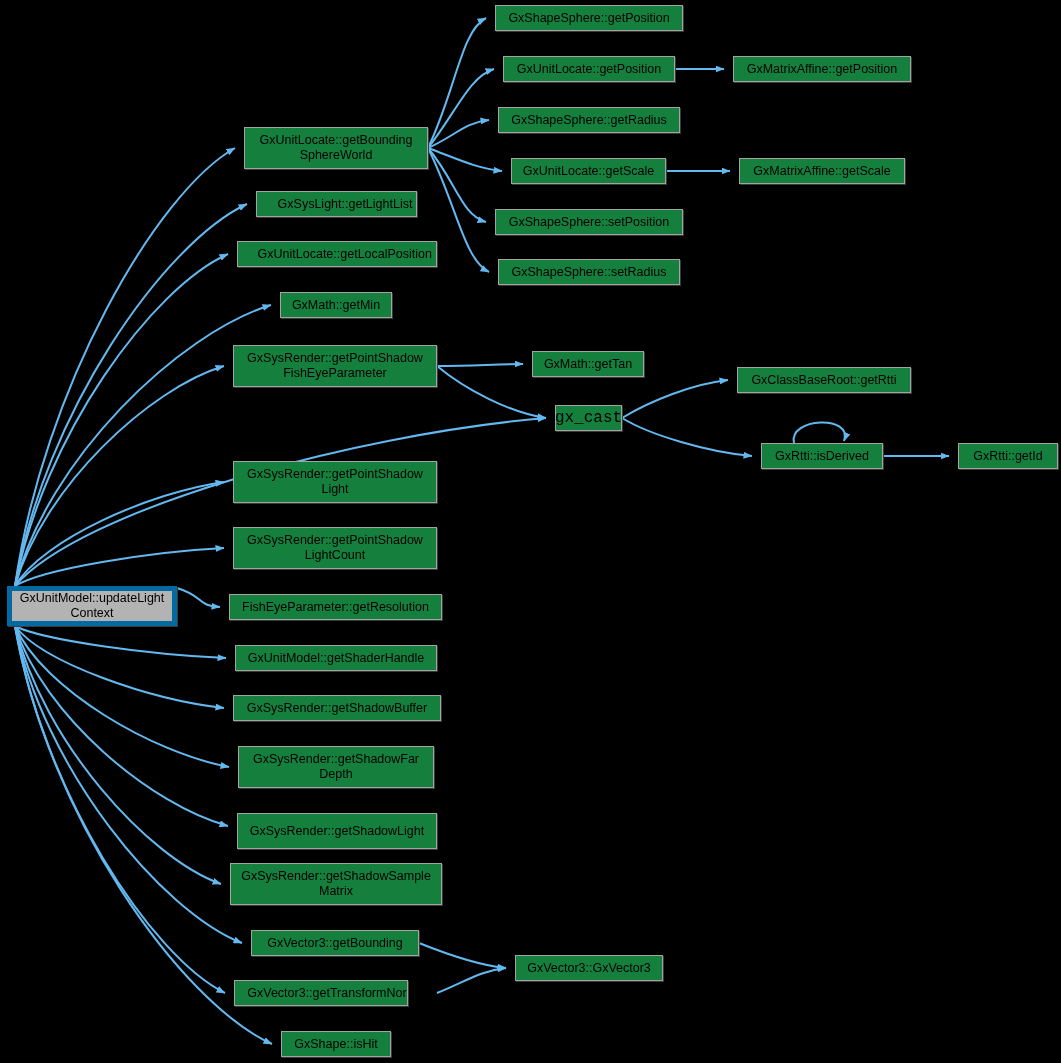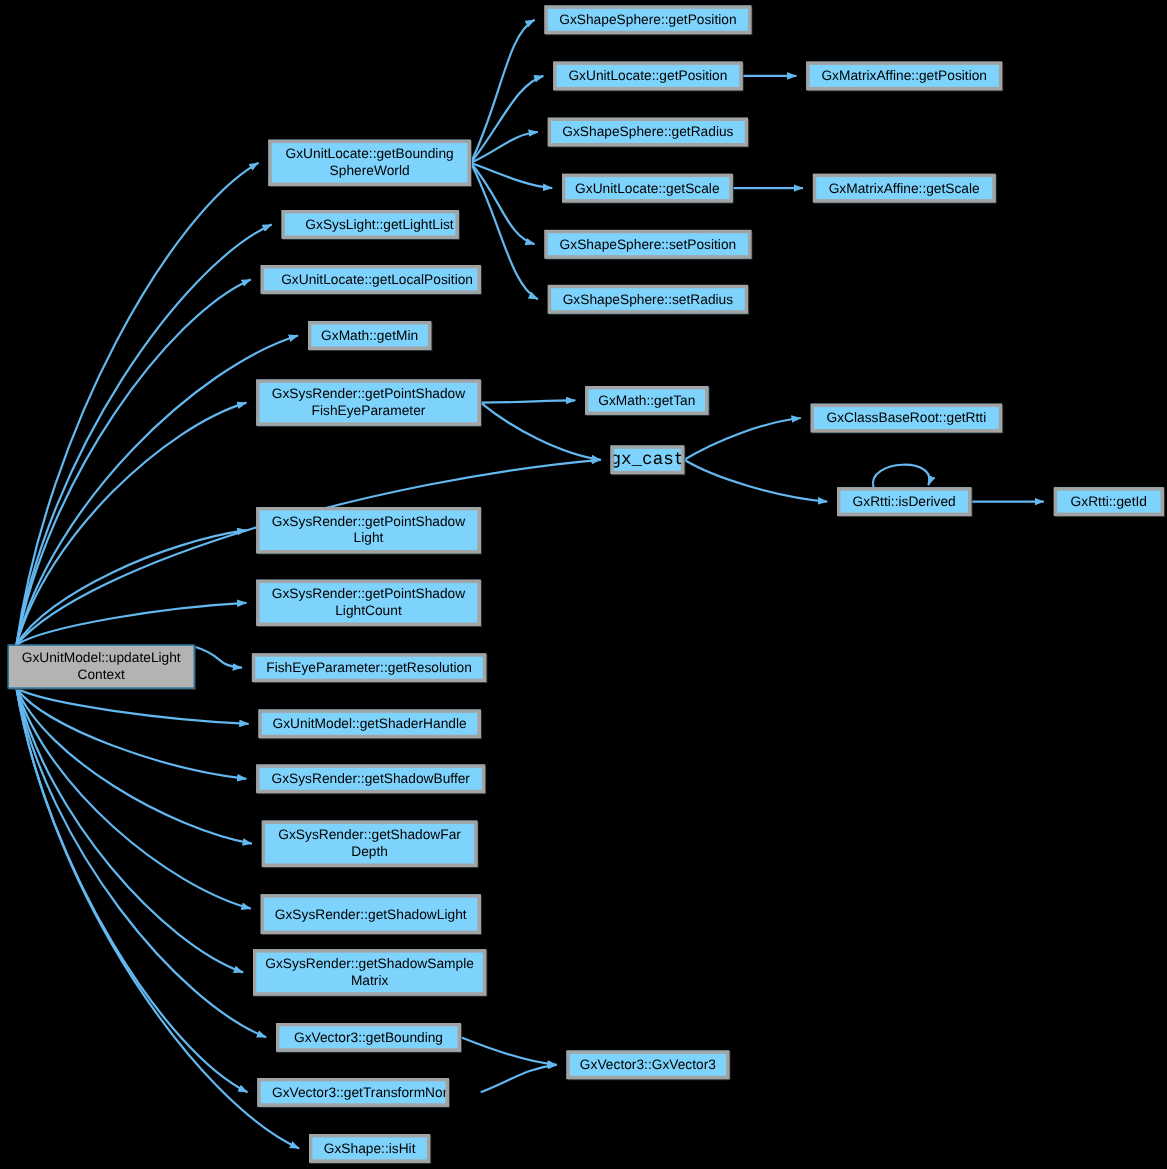--- a/index.html
+++ b/index.html
@@ -19,38 +19,38 @@
     position: absolute;
     top: 0;
     left: 0;
     width: 1061px;
     height: 1063px;
     display: block;
   }
   .node-box {
     position: absolute;
     box-sizing: border-box;
-    background: #7dd3fc;
-    border: 3px solid #a3a3a3;
+    background: #15803d;
+    border: 1px solid #a3a3a3;
     box-shadow: 1px 1px 0 0 #3a3a3a;
     display: flex;
     align-items: center;
     justify-content: center;
     text-align: center;
     color: #000000;
     font-family: "Liberation Sans", sans-serif;
     font-size: 12.5px;
     line-height: 15px;
     letter-spacing: 0px;
     white-space: pre-line;
     overflow: hidden;
   }
   .node-box.root {
     background: #b3b3b3;
-    border: 1px solid #0369a1;
+    border: 5px solid #0369a1;
   }
   .node-box.mono {
     font-family: "Liberation Mono", monospace;
     font-size: 16px;
   }
   .node-label {
     display: block;
     padding: 0 4px;
   }
 </style>

